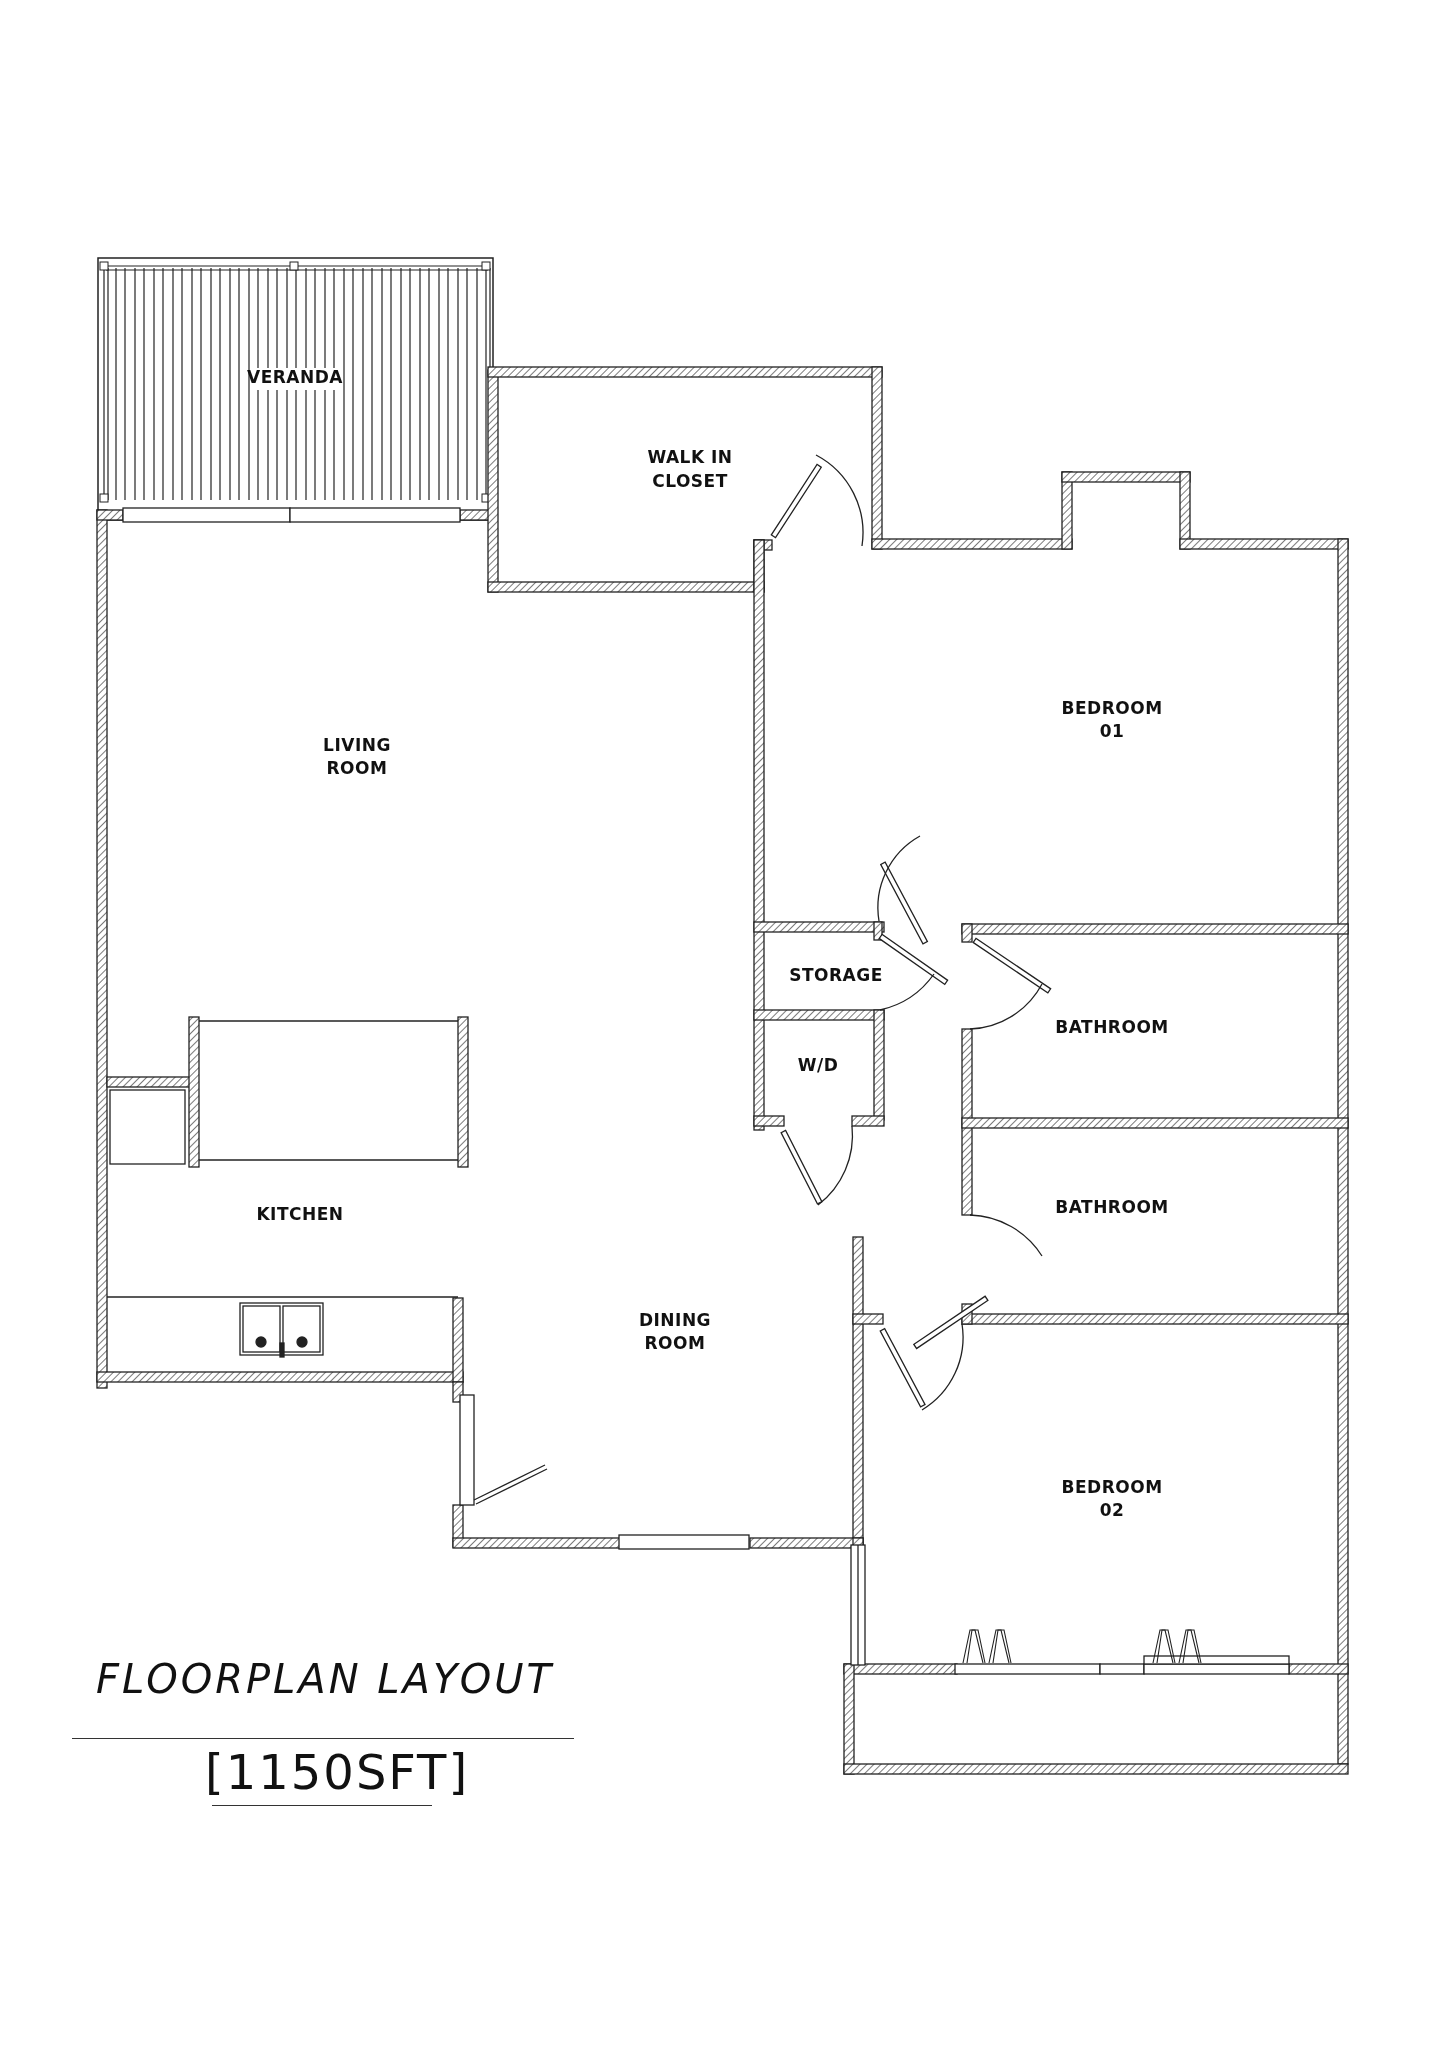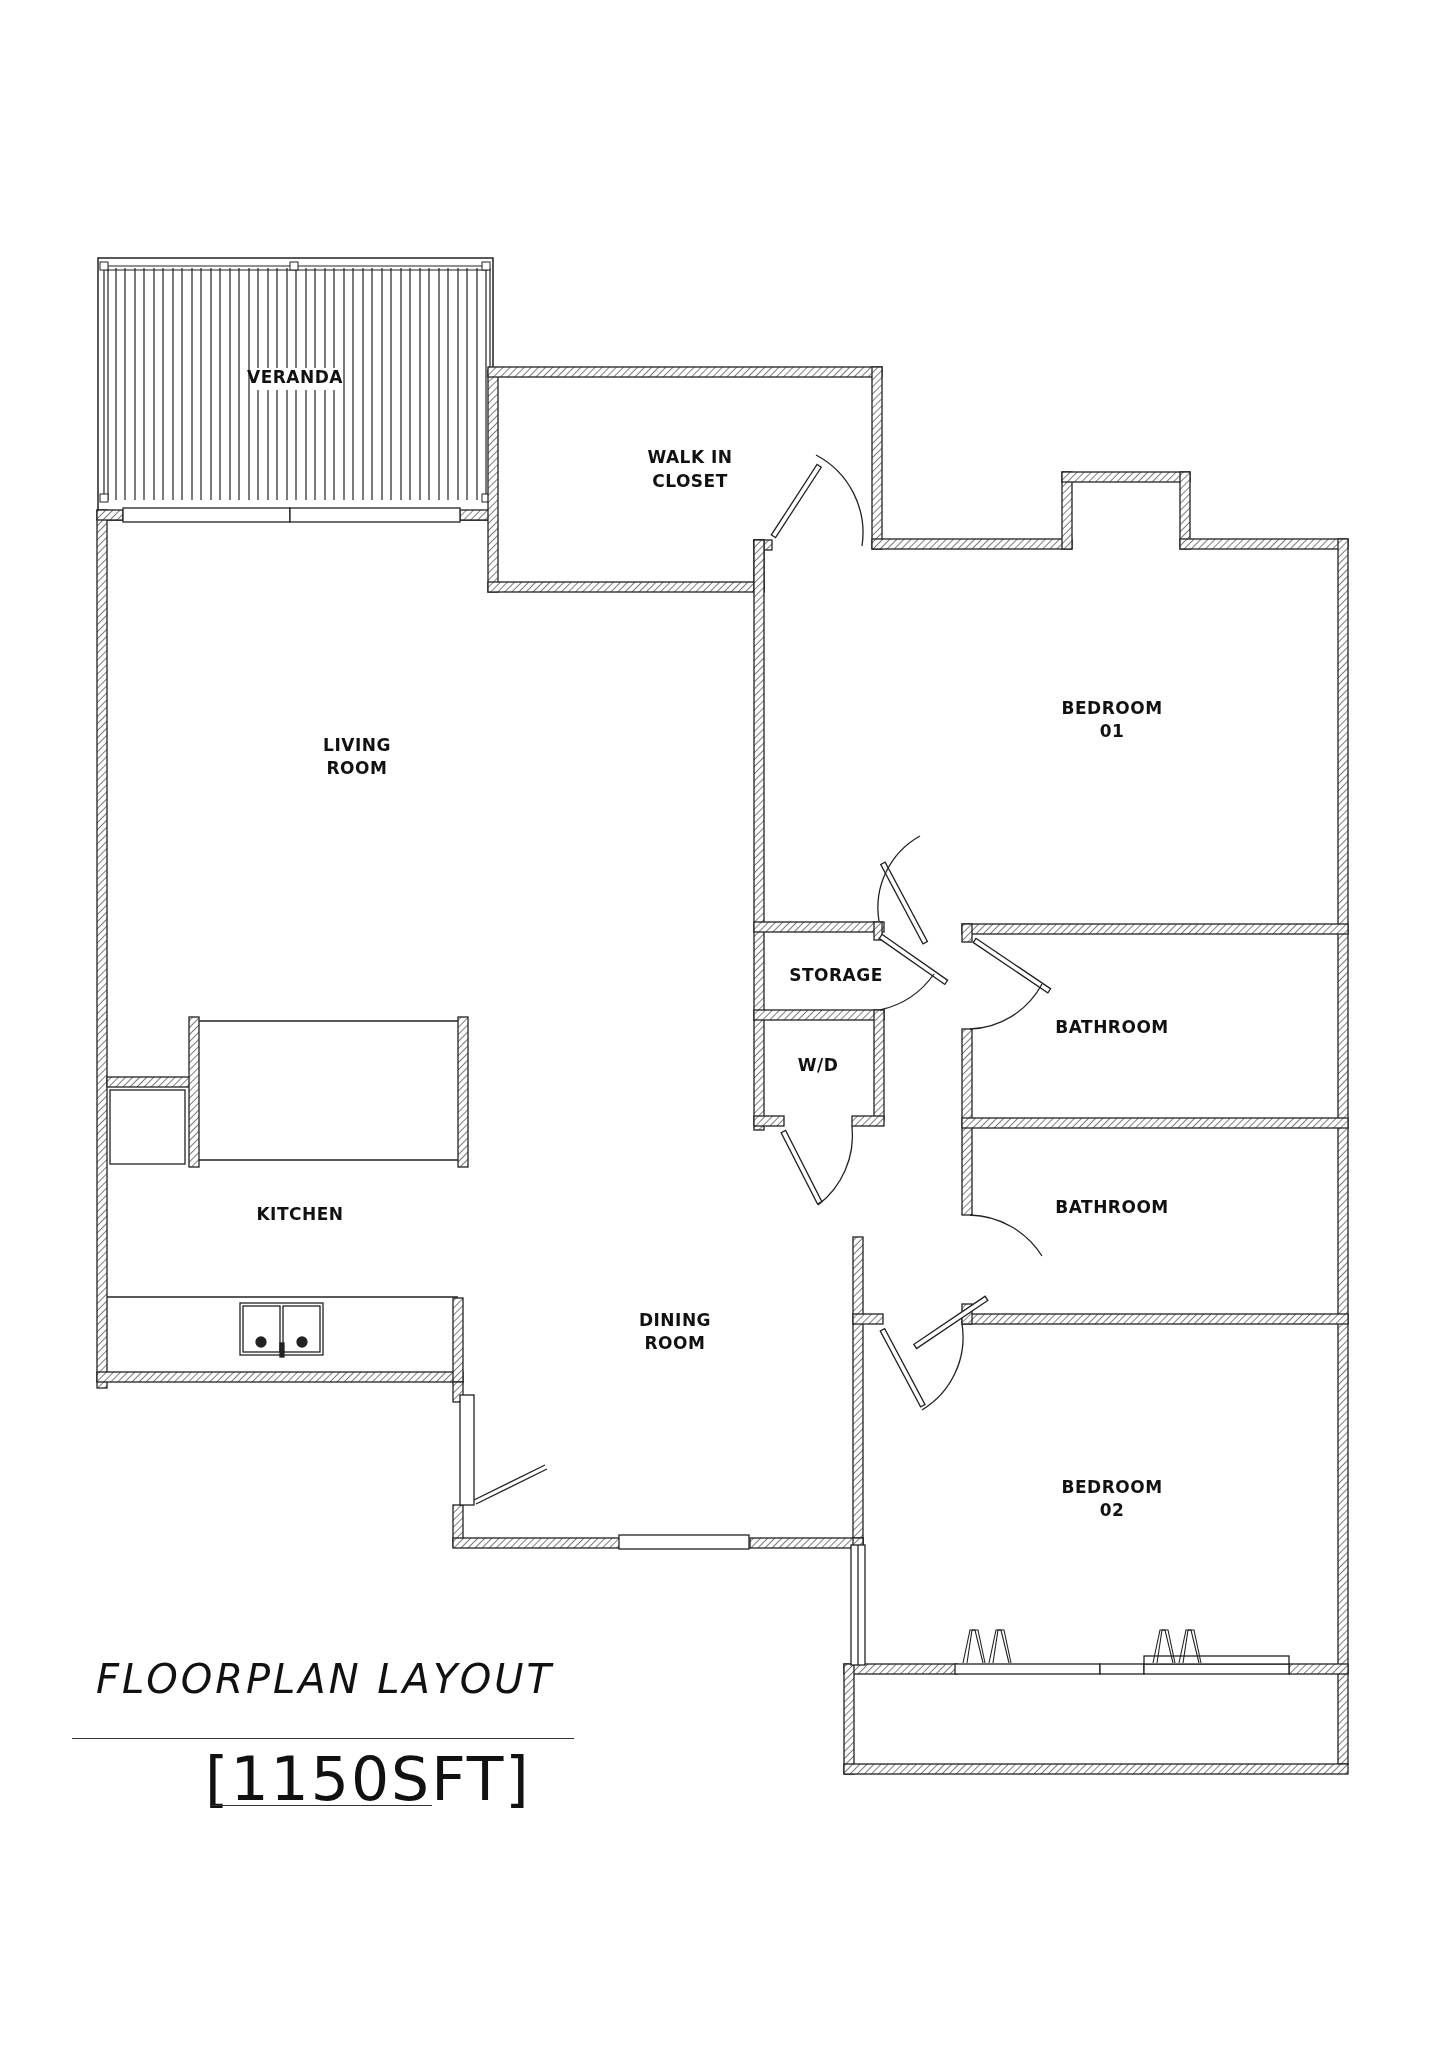--- a/index.html
+++ b/index.html
@@ -1,21 +1,21 @@
 <!DOCTYPE html>
 <html><head>
 <meta charset="utf-8">
 <style>
   html, body { margin: 0; padding: 0; background: #ffffff; }
   body { width: 1447px; height: 2048px; position: relative; overflow: hidden; font-family: "DejaVu Sans", sans-serif; }
   svg.plan { position: absolute; left: 0; top: 0; }
   .room-label { font-family: "DejaVu Sans", sans-serif; font-size: 17px; font-weight: bold; fill: #111; text-anchor: middle; letter-spacing: 0.5px; }
   .title { position: absolute; left: 70px; top: 1656px; width: 510px; text-align: center; font-family: "DejaVu Sans", sans-serif; font-size: 40px; letter-spacing: 3px; color: #111; font-style: italic; }
   .title-rule { position: absolute; left: 72px; top: 1738px; width: 502px; height: 0; border-top: 1.5px solid #333; }
-  .subtitle { position: absolute; left: 205px; top: 1744px; width: 230px; text-align: center; font-family: "DejaVu Sans", sans-serif; font-size: 60px; letter-spacing: 2px; color: #111; }
+  .subtitle { position: absolute; left: 205px; top: 1744px; width: 230px; text-align: center; font-family: "DejaVu Sans", sans-serif; font-size: 48px; letter-spacing: 2px; color: #111; }
   .subtitle-rule { position: absolute; left: 212px; top: 1805px; width: 220px; height: 0; border-top: 1.5px solid #333; }
 </style>
 </head>
 <body>
 
 <svg class="plan" width="1447" height="2048" viewBox="0 0 1447 2048">
   <defs>
     <pattern id="hatch" width="5" height="5" patternUnits="userSpaceOnUse" patternTransform="rotate(45)">
       <rect width="5" height="5" fill="#fff"></rect>
       <line x1="0" y1="0" x2="0" y2="5" stroke="#222" stroke-width="1.2"></line>

